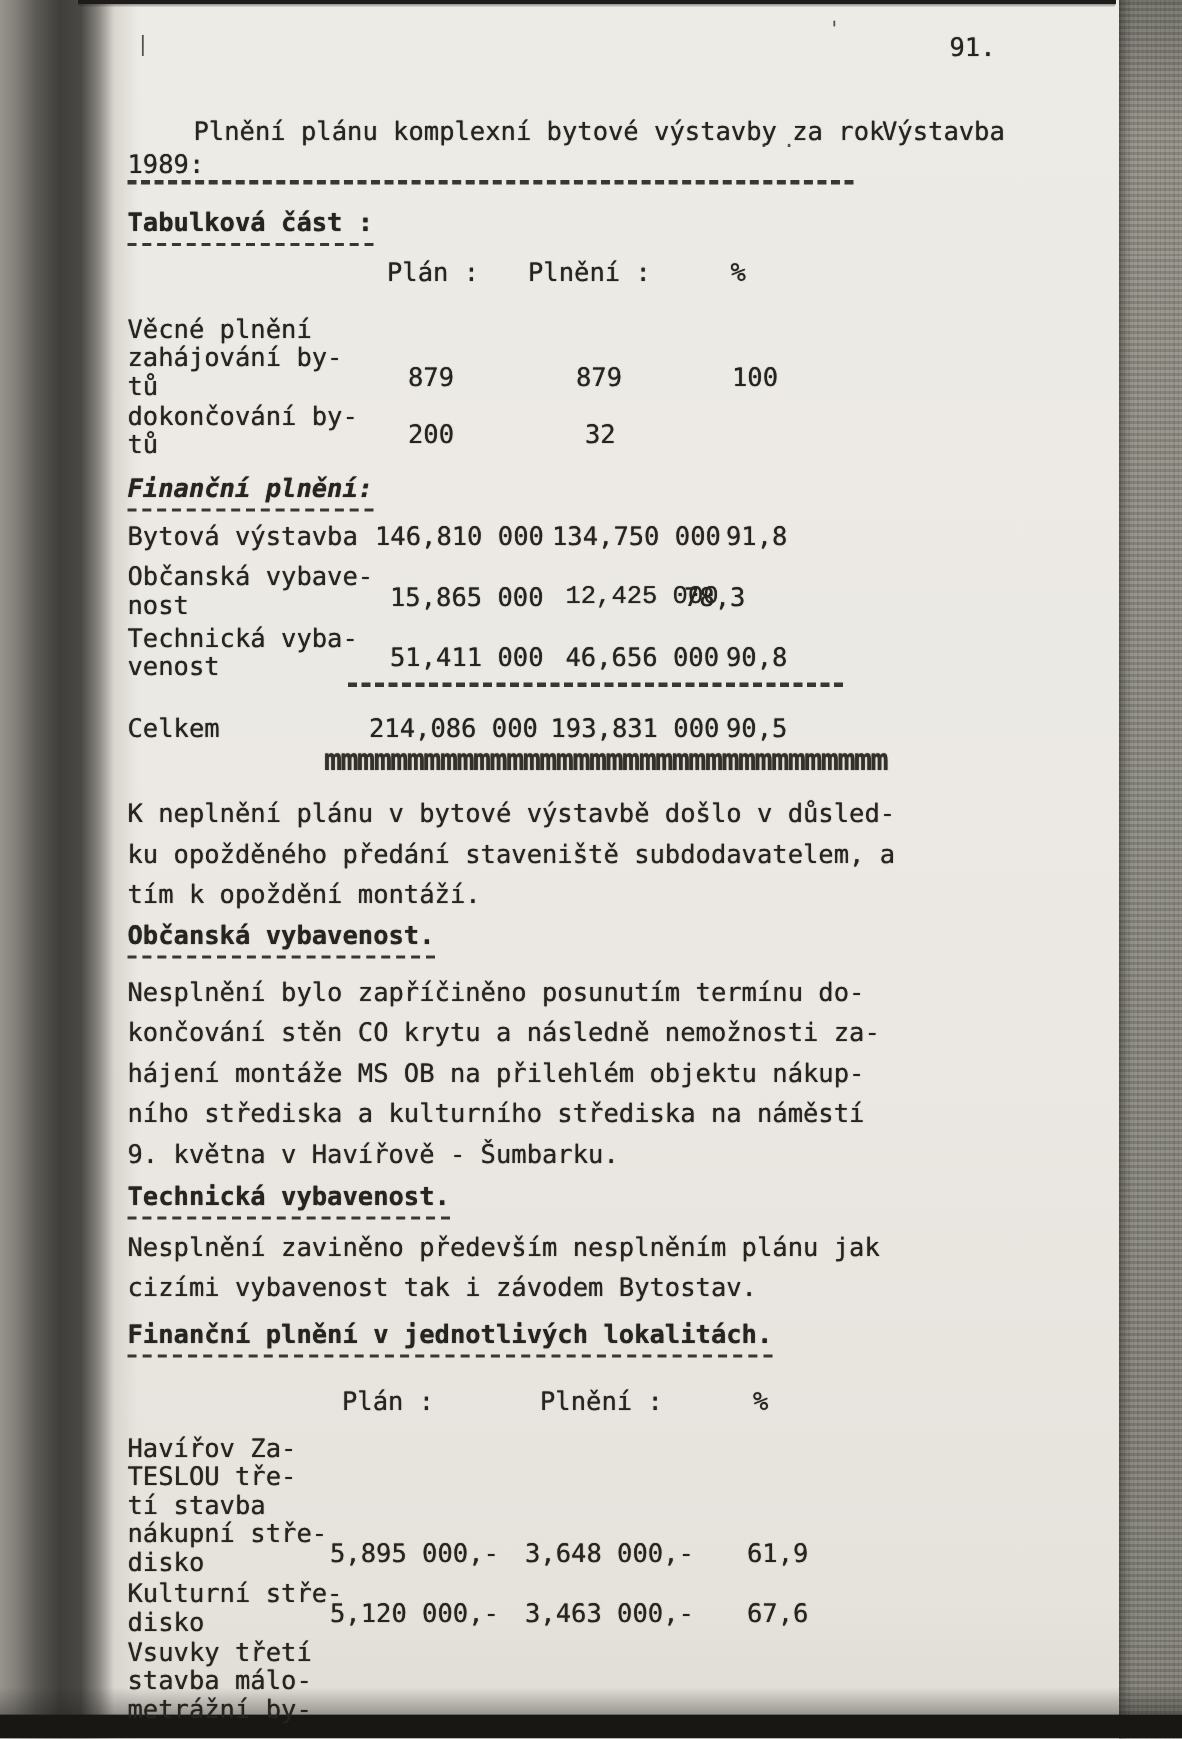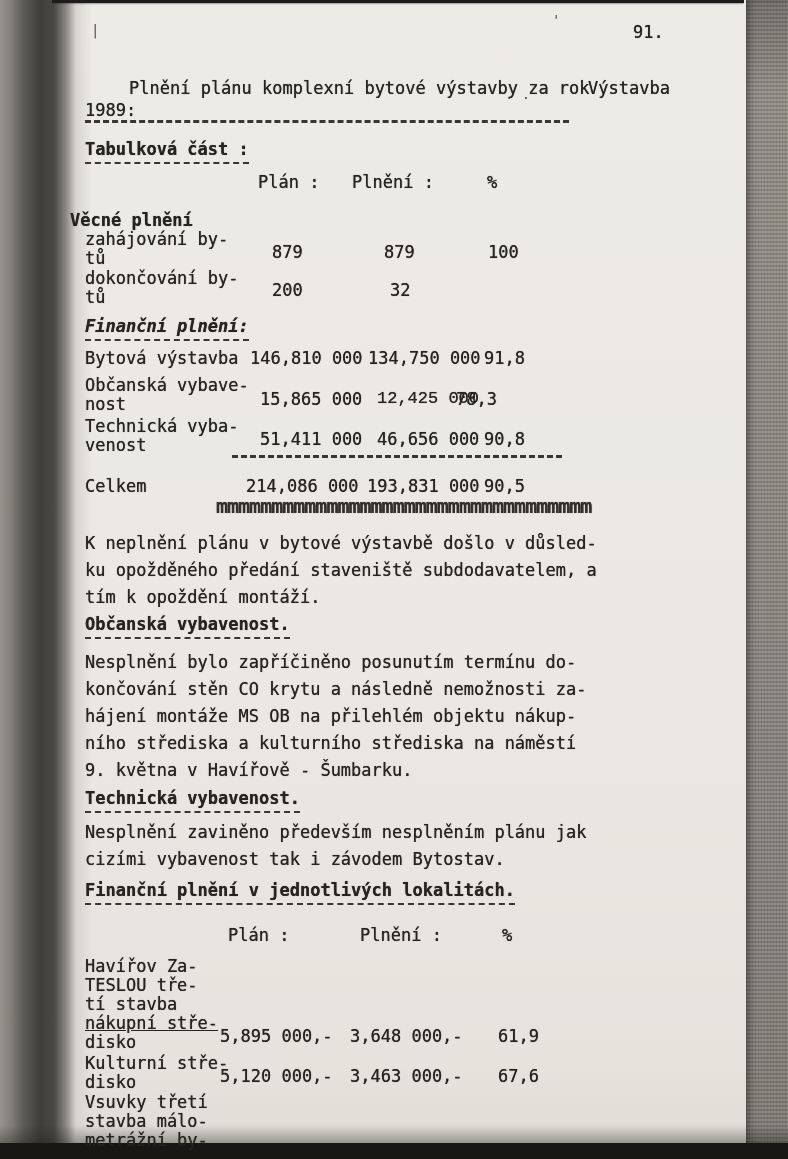--- a/index.html
+++ b/index.html
@@ -76,21 +76,21 @@
   <span class="ln" style="left:588px;top:78px;">Výstavba</span>
   <span class="ln" style="left:85px;top:100px;">1989:</span>
   <div class="rule-dash" style="left:85px;top:120px;width:484px;"></div>
 
   <span class="ln hd" style="left:85px;top:139px;">Tabulková část :</span>
 
   <span class="ln" style="left:258px;top:172px;">Plán :</span>
   <span class="ln" style="left:352px;top:172px;">Plnění :</span>
   <span class="ln" style="left:487px;top:172px;">%</span>
 
-  <span class="ln" style="left:70px;top:210px;font-weight:bold;">Věcné plnění</span>
+  <span class="ln" style="left:85px;top:210px;">Věcné plnění</span>
   <span class="ln" style="left:85px;top:229px;">zahájování by-</span>
   <span class="ln" style="left:85px;top:248px;">tů</span>
   <span class="ln" style="left:272px;top:242px;">879</span>
   <span class="ln" style="left:384px;top:242px;">879</span>
   <span class="ln" style="left:488px;top:242px;">100</span>
 
   <span class="ln" style="left:85px;top:268px;">dokončování by-</span>
   <span class="ln" style="left:85px;top:287px;">tů</span>
   <span class="ln" style="left:272px;top:280px;">200</span>
   <span class="ln" style="left:390px;top:280px;">32</span>
@@ -142,21 +142,21 @@
 
   <span class="ln hd" style="left:85px;top:880px;">Finanční plnění v jednotlivých lokalitách.</span>
 
   <span class="ln" style="left:228px;top:925px;">Plán :</span>
   <span class="ln" style="left:360px;top:925px;">Plnění :</span>
   <span class="ln" style="left:502px;top:925px;">%</span>
 
   <span class="ln" style="left:85px;top:956px;">Havířov Za-</span>
   <span class="ln" style="left:85px;top:975px;">TESLOU tře-</span>
   <span class="ln" style="left:85px;top:994px;">tí stavba</span>
-  <span class="ln" style="left:85px;top:1013px;text-decoration:underline;">nákupní stře-</span>
+  <span class="ln" style="left:85px;top:1013px;">nákupní stře-</span>
   <span class="ln" style="left:85px;top:1032px;">disko</span>
   <span class="ln" style="left:220px;top:1026px;">5,895 000,-</span>
   <span class="ln" style="left:350px;top:1026px;">3,648 000,-</span>
   <span class="ln" style="left:498px;top:1026px;">61,9</span>
 
   <span class="ln" style="left:85px;top:1053px;">Kulturní stře-</span>
   <span class="ln" style="left:85px;top:1072px;">disko</span>
   <span class="ln" style="left:220px;top:1066px;">5,120 000,-</span>
   <span class="ln" style="left:350px;top:1066px;">3,463 000,-</span>
   <span class="ln" style="left:498px;top:1066px;">67,6</span>

